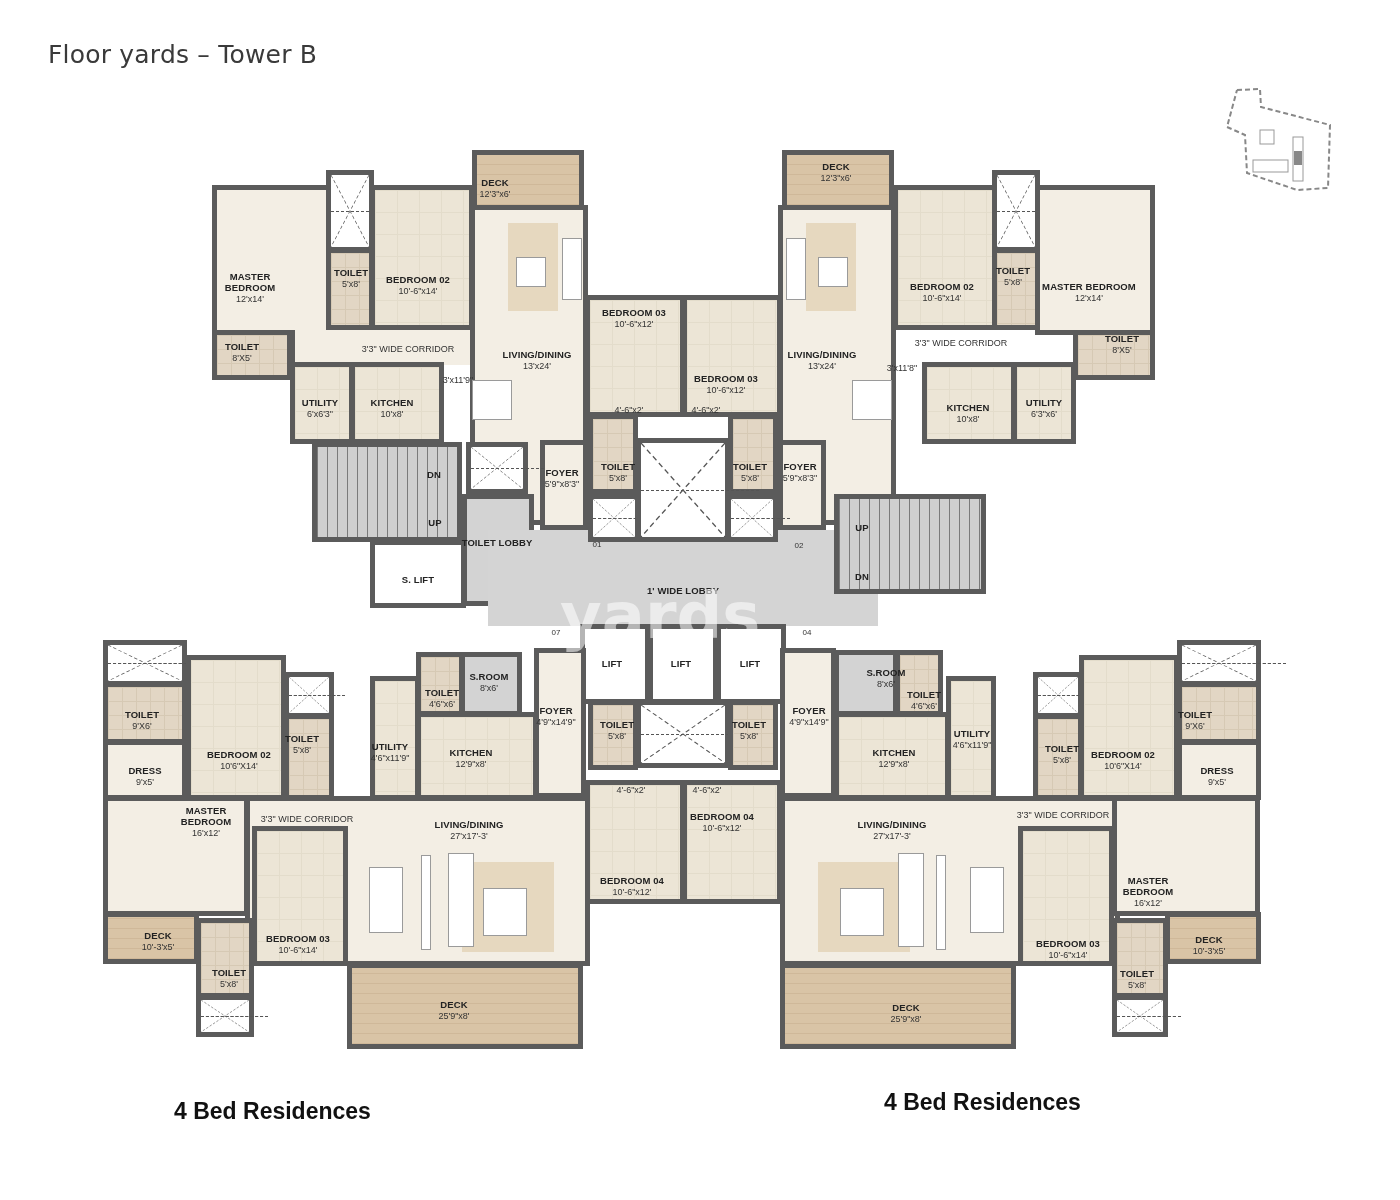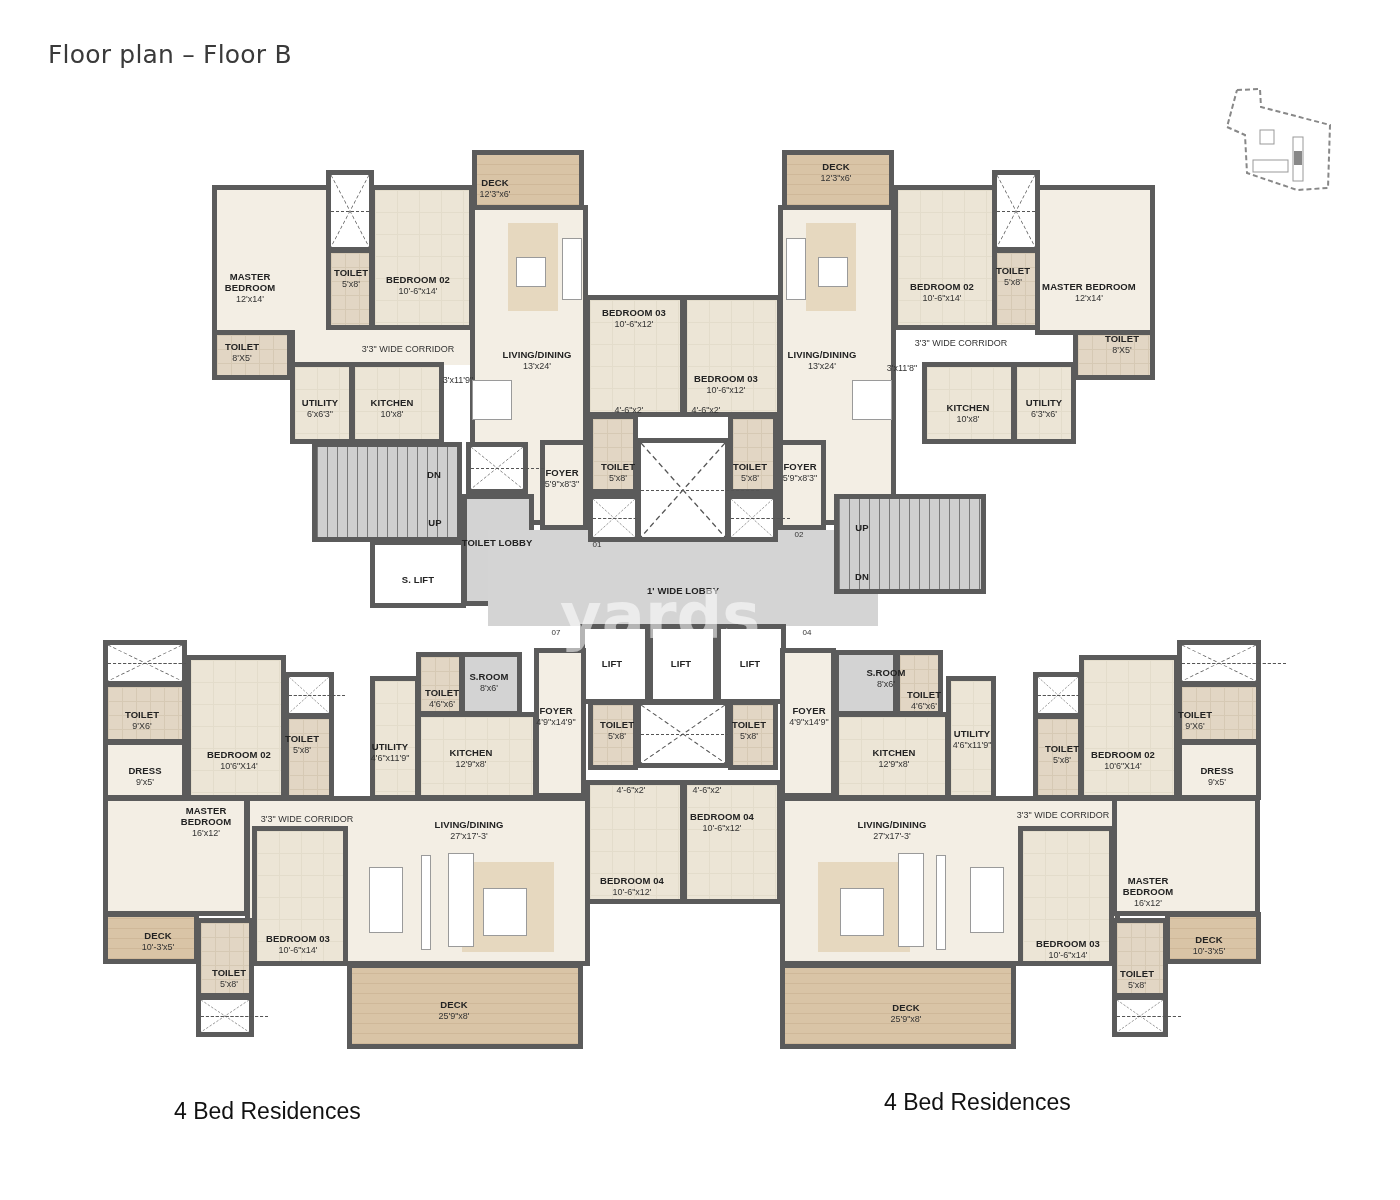--- a/index.html
+++ b/index.html
@@ -1,18 +1,18 @@
 <!DOCTYPE html>
 <html><head>
 <meta charset="utf-8">
 <style>
   html, body { margin:0; padding:0; background:#ffffff; }
   body { width:1400px; height:1200px; position:relative; overflow:hidden; font-family:"Liberation Sans", sans-serif; }
   .title { position:absolute; left:48px; top:40px; font-size:25px; color:#3a3a3a; letter-spacing:0.2px; font-family:"DejaVu Sans", sans-serif; font-weight:normal; }
-  .caption { position:absolute; font-weight:normal; font-size:23px; color:#111; font-family:"Liberation Sans", sans-serif; }
+  .caption { position:absolute; font-weight:bold; font-size:23px; color:#111; font-family:"Liberation Sans", sans-serif; }
   .keyplan { position:absolute; left:1225px; top:85px; width:155px; height:110px; }
 
   .plan { position:absolute; left:0; top:0; width:1400px; height:1200px; }
   .room { position:absolute; box-sizing:border-box; border:5px solid #5b5b5b; background:#f1ebdf; }
   .room.marble { background:#f3eee4; }
   .room.tile { background:#ece5d6;
      background-image: linear-gradient(#e3dccb 1px, transparent 1px), linear-gradient(90deg,#e3dccb 1px, transparent 1px);
      background-size: 22px 22px; }
   .room.wet { background:#e2d6c4;
      background-image: linear-gradient(#d6c9b4 1px, transparent 1px), linear-gradient(90deg,#d6c9b4 1px, transparent 1px);
@@ -33,21 +33,21 @@
   .lbl .d { display:block; font-size:9px; color:#333; }
   .note { position:absolute; font-size:9px; color:#333; white-space:nowrap; transform:translateX(-50%); }
   .watermark { position:absolute; left:560px; top:535px; font-size:64px; font-weight:bold; color:rgba(255,255,255,0.55); line-height:0.85; font-family:"DejaVu Sans", sans-serif; pointer-events:none; }
   .marker { position:absolute; font-size:8px; color:#333; transform:translateX(-50%); text-align:center; }
   .furn { position:absolute; background:#fff; border:1px solid #9a9a9a; box-sizing:border-box; }
   .rug { position:absolute; background:#e6d8bf; }
 </style>
 </head>
 <body>
 
-<div class="title">Floor plan – Floor B</div>
+<div class="title">Floor yards – Tower B</div>
 
 <svg class="keyplan" viewBox="0 0 155 110">
   <polyline points="12,5 35,4 36,22 105,40 103,103 72,105 22,88 20,50 2,42 12,5" fill="none" stroke="#888" stroke-width="2" stroke-dasharray="5,3"></polyline>
   <rect x="35" y="45" width="14" height="14" fill="none" stroke="#999" stroke-width="1"></rect>
   <rect x="28" y="75" width="35" height="12" fill="none" stroke="#999" stroke-width="1"></rect>
   <rect x="68" y="52" width="10" height="44" fill="none" stroke="#999" stroke-width="1"></rect>
   <rect x="69" y="66" width="8" height="14" fill="#888"></rect>
 </svg>
 
 <div class="plan">
@@ -257,21 +257,21 @@
   <div class="lbl" style="left:435px;top:518px;">
       <span class="n">UP</span>
     </div>
   <div class="lbl" style="left:862px;top:523px;">
       <span class="n">UP</span>
     </div>
   <div class="lbl" style="left:862px;top:572px;">
       <span class="n">DN</span>
     </div>
   <div class="marker" style="left:597px;top:540px;">01</div>
-  <div class="marker" style="left:799px;top:530px;">02</div>
+  <div class="marker" style="left:799px;top:541px;">02</div>
   <div class="marker" style="left:807px;top:628px;">04</div>
   <div class="marker" style="left:556px;top:628px;">07</div>
 
   <div class="shaft" style="left:103px;top:640px;width:84px;height:46px;">
       <svg viewBox="0 0 10 10" preserveAspectRatio="none">
         <line x1="0" y1="0" x2="10" y2="10" stroke="#555" stroke-width="0.15" stroke-dasharray="0.6,0.4"></line>
         <line x1="10" y1="0" x2="0" y2="10" stroke="#555" stroke-width="0.15" stroke-dasharray="0.6,0.4"></line>
       </svg>
     </div>
   <div class="room wet" style="left:103px;top:682px;width:84px;height:62px;"></div>

